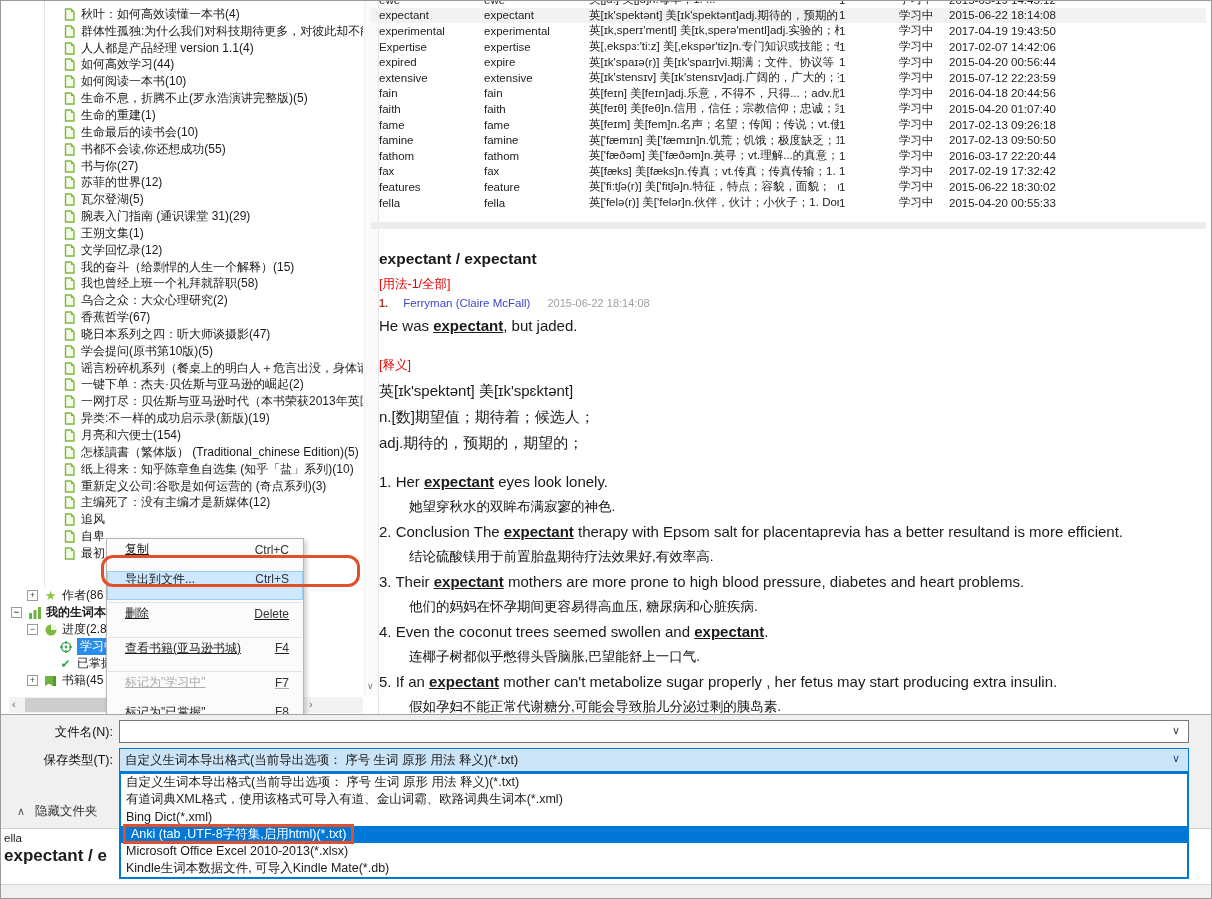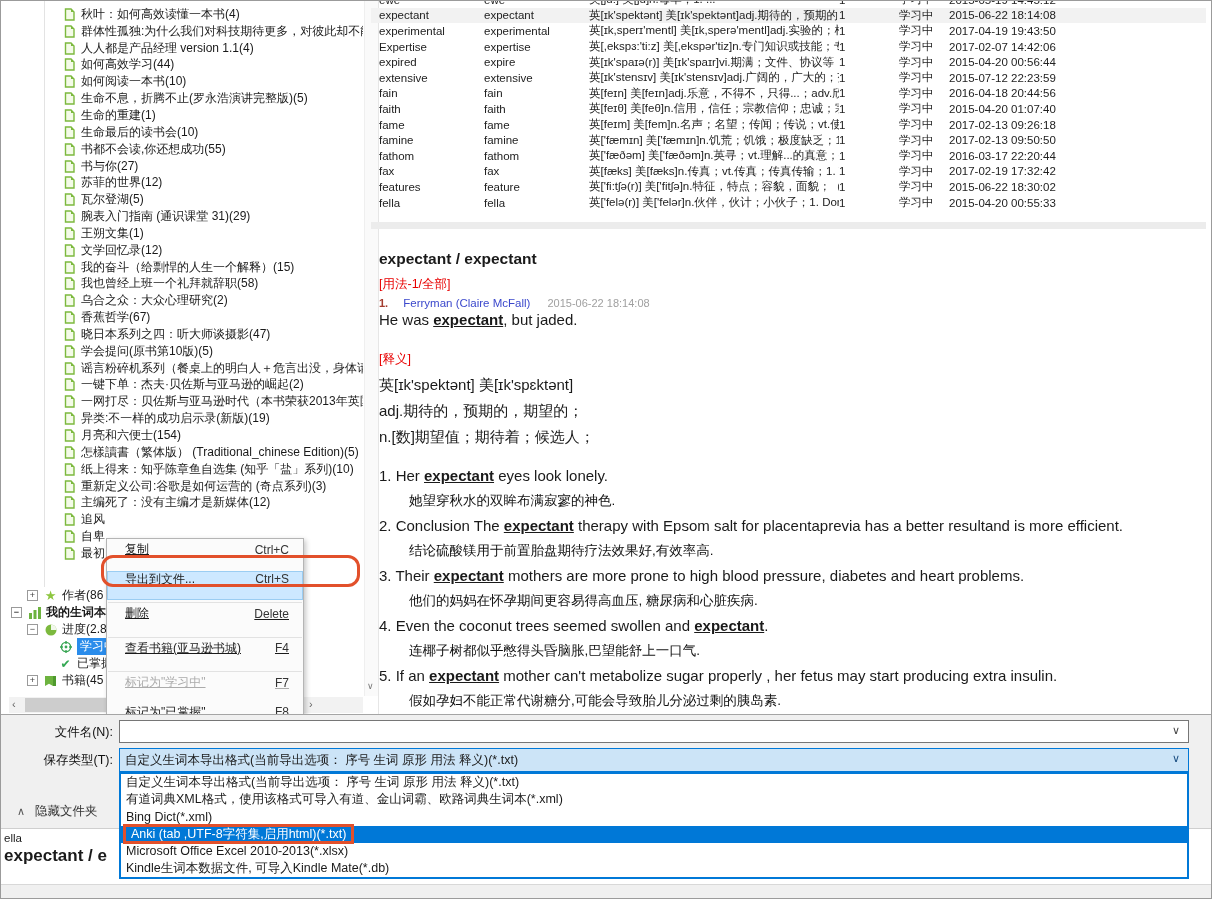--- a/index.html
+++ b/index.html
@@ -47,21 +47,21 @@
   .splitter{position:absolute;left:370px;top:221px;width:835px;height:7px;background:#ececec;}
 
   
   .detail{position:absolute;left:370px;top:228px;width:830px;height:485px;overflow:hidden;padding-left:8px;box-sizing:border-box;}
   .d-title{font-size:15.5px;font-weight:bold;margin-top:20px;line-height:19px;}
   .red-h{color:#e80000;font-size:12.5px;margin-top:8px;line-height:16px;}
   .u-meta{margin-top:4px;font-size:11px;line-height:14px;}
   .u-num{color:#a33c2e;font-weight:bold;}
   .u-src{color:#3b48cc;margin-left:12px;font-size:11.5px;}
   .u-date{color:#a0a0a0;margin-left:14px;}
-  .u-sent{font-size:15px;line-height:19px;}
+  .u-sent{font-size:15px;margin-top:6px;line-height:19px;}
   .kw{font-weight:bold;text-decoration:underline;}
   .d-def .red-h{margin-top:22px;}
   .phon{font-size:15px;margin-top:8px;line-height:19px;}
   .pos{font-size:15px;margin-top:7px;line-height:19px;}
   .examples{margin-top:20px;}
   .ex-en{font-size:15px;line-height:19px;margin-bottom:7px;white-space:nowrap;}
   .ex-cn{font-size:13.5px;line-height:17px;margin:0 0 7px 30px;color:#111;}
 
   
   .context-menu{position:absolute;left:105px;top:537px;width:196px;background:#fbfbfb;border:1px solid #b5b5b5;
@@ -592,22 +592,22 @@
       <span class="u-num">1.</span>
       <span class="u-src">Ferryman (Claire McFall)</span>
       <span class="u-date">2015-06-22 18:14:08</span>
     </div>
     <div class="u-sent">
       <span>He was </span><span class="kw">expectant</span><span>, but jaded.</span>
     </div>
     <div class="d-def">
       <div class="red-h">[释义]</div>
       <div class="phon">英[ɪk'spektənt] 美[ɪk'spɛktənt]</div>
+      <div class="pos">n.[数]期望值；期待着；候选人；</div>
       <div class="pos">adj.期待的，预期的，期望的；</div>
-      <div class="pos">n.[数]期望值；期待着；候选人；</div>
     </div>
     <div class="examples" id="examples">
         <div class="ex-en"><span>1. Her </span><span class="kw">expectant</span><span> eyes look lonely.</span></div>
         <div class="ex-cn">她望穿秋水的双眸布满寂寥的神色.</div>
         <div class="ex-en"><span>2. Conclusion The </span><span class="kw">expectant</span><span> therapy with Epsom salt for placentaprevia has a better resultand is more efficient.</span></div>
         <div class="ex-cn">结论硫酸镁用于前置胎盘期待疗法效果好,有效率高.</div>
         <div class="ex-en"><span>3. Their </span><span class="kw">expectant</span><span> mothers are more prone to high blood pressure, diabetes and heart problems.</span></div>
         <div class="ex-cn">他们的妈妈在怀孕期间更容易得高血压, 糖尿病和心脏疾病.</div>
         <div class="ex-en"><span>4. Even the coconut trees seemed swollen and </span><span class="kw">expectant</span><span>.</span></div>
         <div class="ex-cn">连椰子树都似乎憋得头昏脑胀,巴望能舒上一口气.</div>

